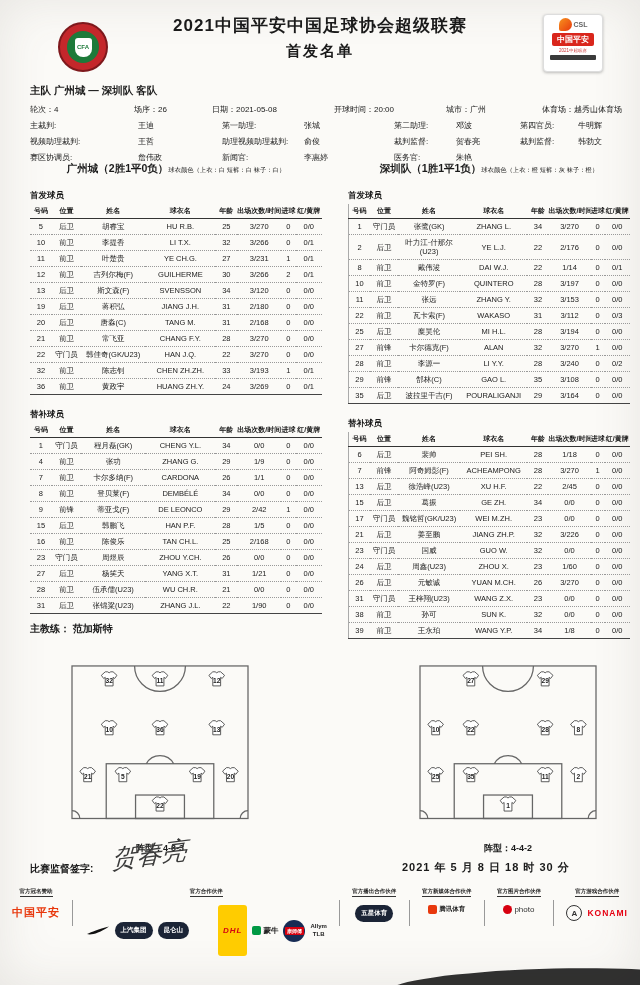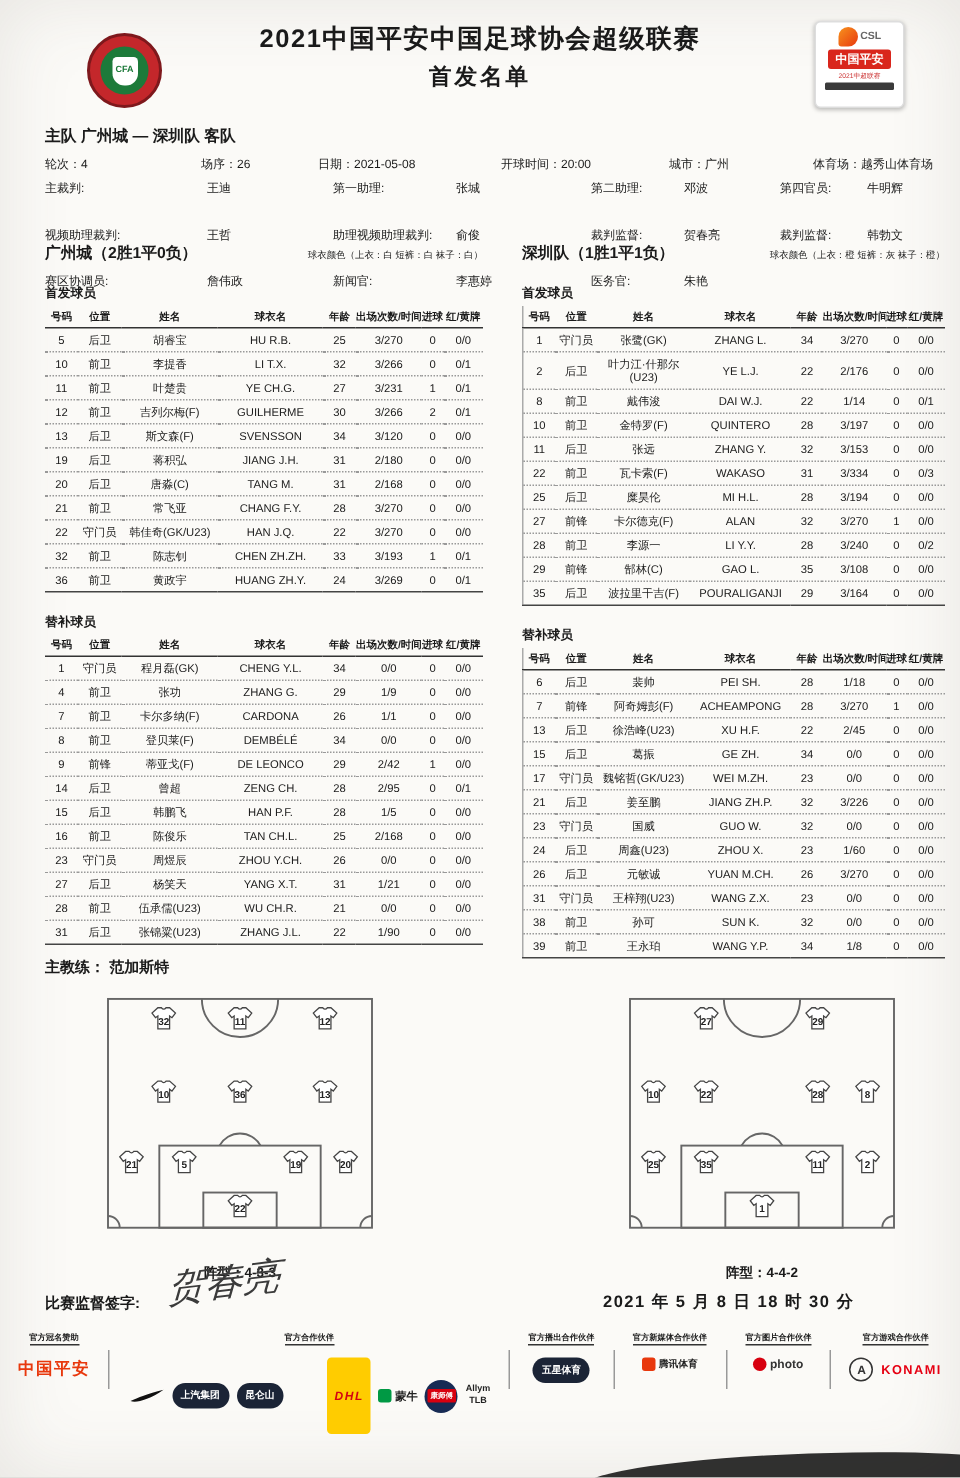--- a/index.html
+++ b/index.html
@@ -28,29 +28,29 @@
   .csl-sub{margin-top:2px;font-size:4.5px;color:#c33;}
   .csl-bar{margin-top:2px;width:46px;height:5px;background:#3a3a3a;border-radius:1px;}
   
   .meta1{position:absolute;top:84px;left:30px;font-size:10.5px;font-weight:bold;}
   .meta2{position:absolute;top:104px;left:30px;width:600px;display:flex;font-size:8px;}
   .meta2 span{display:inline-block;}
   .meta2 .m-round{width:104px;} .meta2 .m-seq{width:78px;} .meta2 .m-date{width:122px;}
   .meta2 .m-kick{width:112px;} .meta2 .m-city{width:96px;} .meta2 .m-stad{flex:1;}
   
   .officials{position:absolute;top:120px;left:30px;width:600px;display:grid;
-       grid-template-columns:192px 172px 126px 110px;row-gap:20px;font-size:8px;}
+       grid-template-columns:192px 172px 126px 110px;row-gap:5px;font-size:8px;}
   .off-cell{display:flex;}
   .officials .c0 .off-label{width:108px;} .officials .c1 .off-label{width:82px;}
   .officials .c2 .off-label{width:62px;}  .officials .c3 .off-label{width:58px;}
   .off-label{flex-shrink:0;}
   
   .team-col{position:absolute;top:162px;width:292px;}
   .home-col{left:30px;} .away-col{left:348px;width:282px;}
-  .team-line{display:flex;align-items:baseline;justify-content:space-between;margin-bottom:5px;}
+  .team-line{display:flex;align-items:baseline;justify-content:center;margin-bottom:5px;}
   .team-name{font-size:10.5px;font-weight:bold;white-space:nowrap;}
   .team-kit{font-size:6.3px;white-space:nowrap;color:#222;}
   .sec-label{font-size:8.5px;font-weight:bold;margin:14px 0 2px 0;}
   table.roster{width:100%;border-collapse:collapse;table-layout:fixed;}
   .away-col table.roster{border-left:1px solid #aaa;}
   table.roster th{font-size:7px;font-weight:bold;border-bottom:1px solid #333;padding:2px 0;white-space:nowrap;overflow:hidden;}
   table.roster td{font-size:7.5px;text-align:center;border-bottom:1px dotted #999;
        padding:3px 1px;line-height:1.2;word-break:break-word;}
   table.roster tbody tr:last-child td{border-bottom:1px solid #444;}
   .coach-line{margin-top:8px;font-size:10px;font-weight:bold;}
@@ -76,21 +76,21 @@
   .logo.dark-pill{background:#1b2436;color:#fff;border-radius:9px;padding:4px 6px;font-size:6.5px;white-space:nowrap;}
   .logo.dhl{background:#ffcc00;color:#d40511;font-style:italic;border-radius:3px;padding:21px 5px;
        font-size:8px;font-weight:900;letter-spacing:1px;margin-left:24px;}
   .logo.mengniu{font-size:7.5px;color:#222;gap:2px;}
   .mn-icon{width:9px;height:9px;background:#009944;border-radius:2px;display:inline-block;}
   .logo.masterkong{width:22px;height:22px;border-radius:50%;background:#172b54;}
   .mk-band{background:#d7000f;color:#fff;font-size:5px;padding:1px 2px;border-radius:1px;white-space:nowrap;}
   .logo.stack{white-space:pre-line;font-size:6px;color:#222;text-align:center;line-height:1.3;}
   .logo.tencent{font-size:6.5px;color:#222;gap:2px;}
   .tc-icon{width:9px;height:9px;background:#e8380d;border-radius:2px;display:inline-block;}
-  .logo.icphoto{font-size:8px;color:#333;gap:2px;font-weight:700;}
+  .logo.icphoto{font-size:8px;color:#333;gap:2px;font-weight:400;}
   .ip-dot{width:9px;height:9px;border-radius:50%;background:#d7000f;display:inline-block;}
   .logo.circle-a{width:14px;height:14px;border-radius:50%;border:1.5px solid #333;font-size:8px;color:#333;}
   .logo.konami{color:#e60012;font-size:8.5px;font-weight:900;letter-spacing:1px;}
   .smudge{position:absolute;right:-50px;bottom:-16px;width:300px;height:32px;background:#141414;
        border-radius:50%;opacity:.88;transform:rotate(-2deg);}
 </style>
 </head>
 <body>
 
 <div class="page">
@@ -360,30 +360,20 @@
             <td>9</td>
             <td>前锋</td>
             <td>蒂亚戈(F)</td>
             <td>DE LEONCO</td>
             <td>29</td>
             <td>2/42</td>
             <td>1</td>
             <td>0/0</td>
           </tr>
           <tr>
-            <td>14</td>
-            <td>后卫</td>
-            <td>曾超</td>
-            <td>ZENG CH.</td>
-            <td>28</td>
-            <td>2/95</td>
-            <td>0</td>
-            <td>0/1</td>
-          </tr>
-          <tr>
             <td>15</td>
             <td>后卫</td>
             <td>韩鹏飞</td>
             <td>HAN P.F.</td>
             <td>28</td>
             <td>1/5</td>
             <td>0</td>
             <td>0/0</td>
           </tr>
           <tr>
@@ -513,21 +503,21 @@
             <td>3/153</td>
             <td>0</td>
             <td>0/0</td>
           </tr>
           <tr>
             <td>22</td>
             <td>前卫</td>
             <td>瓦卡索(F)</td>
             <td>WAKASO</td>
             <td>31</td>
-            <td>3/334</td>
+            <td>3/112</td>
             <td>0</td>
             <td>0/3</td>
           </tr>
           <tr>
             <td>25</td>
             <td>后卫</td>
             <td>糜昊伦</td>
             <td>MI H.L.</td>
             <td>28</td>
             <td>3/194</td>

